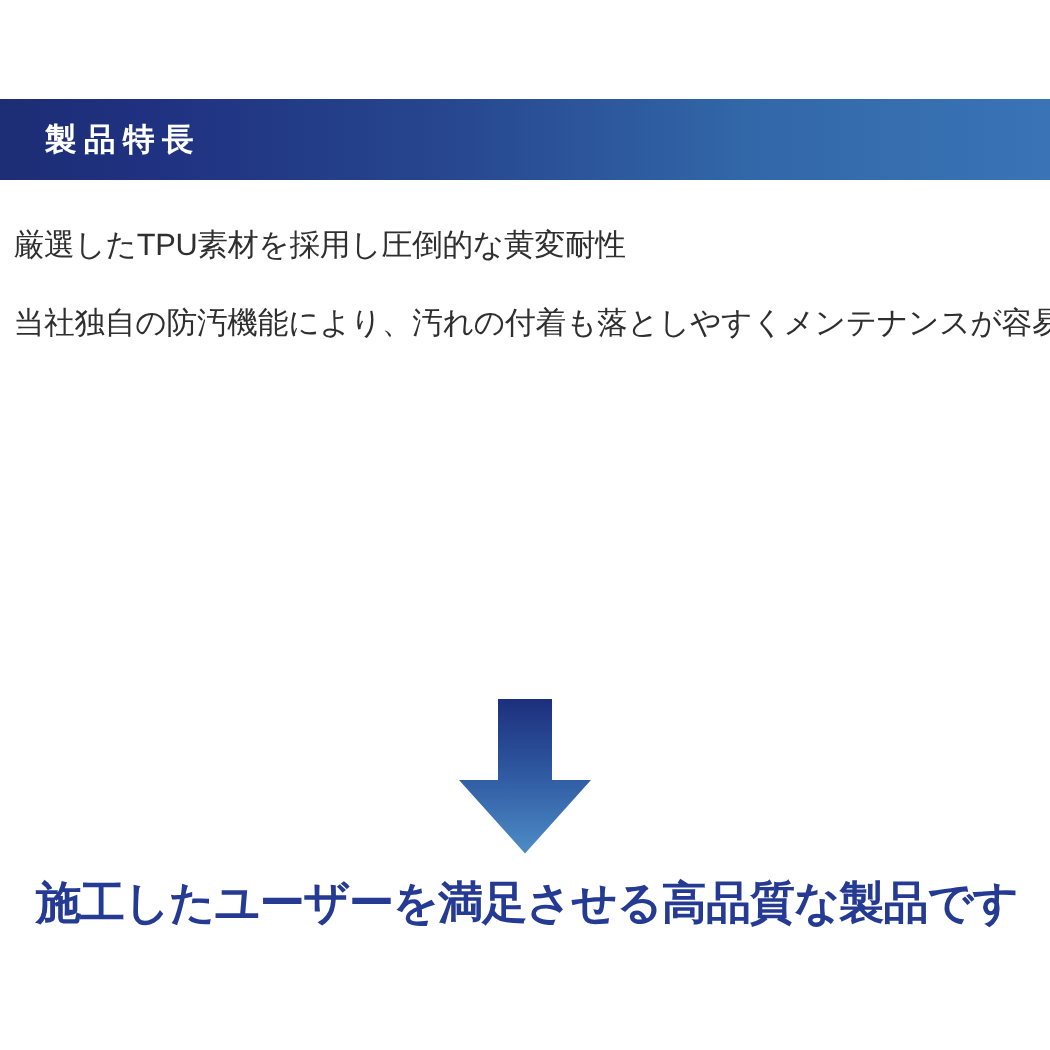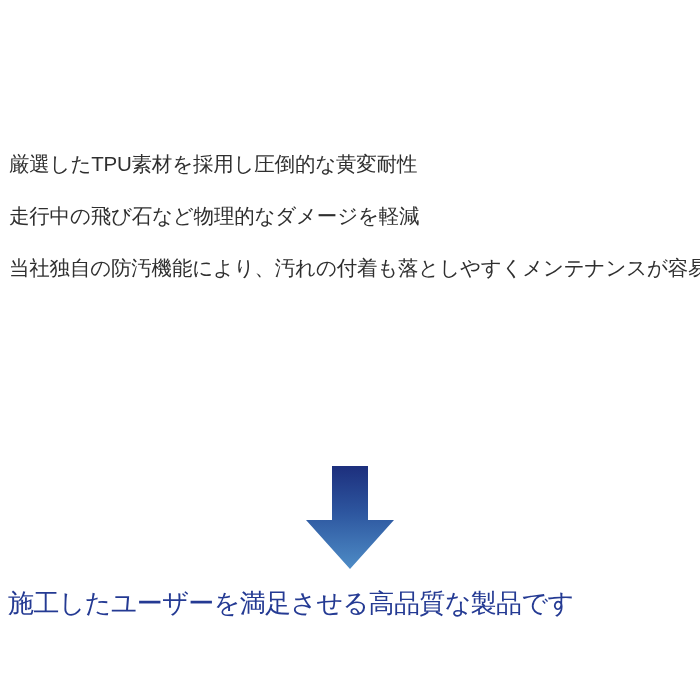--- a/index.html
+++ b/index.html
@@ -79,38 +79,40 @@
     display: block;
   }
 
   
   .tagline {
     position: absolute;
     left: 0;
     top: 580px;
     width: 700px;
     box-sizing: border-box;
-    padding-left: 8px;
+    padding-left: 24px;
     color: #243a93;
-    font-size: 26px;
-    font-weight: normal;
+    font-size: 30px;
+    font-weight: bold;
     line-height: 46px;
     white-space: nowrap;
     letter-spacing: -0.6px;
   }
 </style>
 </head>
 <body>
 
 <div class="page">
 
+  <div class="section-header">
+    <span class="section-header-title">製品特長</span>
+  </div>
 
   <div class="feature-list">
     <div class="feature-item">厳選したTPU素材を採用し圧倒的な黄変耐性</div>
-    <div class="feature-item">走行中の飛び石など物理的なダメージを軽減</div>
     <div class="feature-item">当社独自の防汚機能により、汚れの付着も落としやすくメンテナンスが容易</div>
   </div>
 
   <div class="arrow-wrap">
     <svg width="92" height="104" viewBox="0 0 92 104">
       <defs>
         <linearGradient id="arrowGrad" x1="0" y1="0" x2="0" y2="1">
           <stop offset="0%" stop-color="#1d2f7d"></stop>
           <stop offset="45%" stop-color="#2d569f"></stop>
           <stop offset="100%" stop-color="#4e8cc6"></stop>

